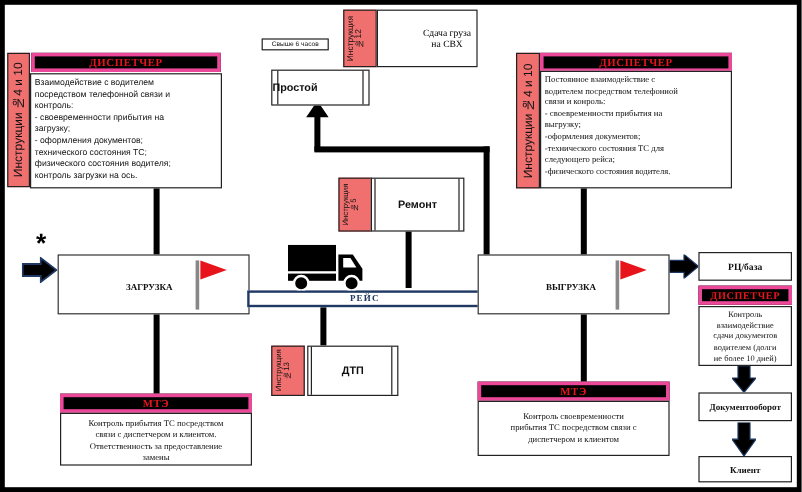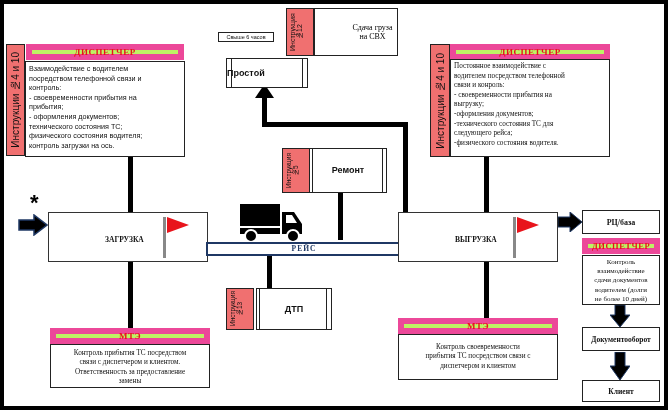--- a/index.html
+++ b/index.html
@@ -1,20 +1,20 @@
 <!DOCTYPE html>
 <html><head>
 <meta charset="utf-8">
 <style>
   html, body { margin:0; padding:0; }
   body { width:668px; height:410px; position:relative; overflow:hidden; background:#000; font-family:"Liberation Serif", serif; }
   .canvas { position:absolute; left:4px; top:4px; width:660px; height:402px; background:#fff; }
   .abs { position:absolute; box-sizing:border-box; }
   .box { background:#fff; border:1px solid #222; }
-  .redhdr { background:#bef264; border:6px solid #ec4899; color:#e8141c; font-weight:bold; font-size:9px; text-align:left; display:flex; align-items:center; justify-content:center; letter-spacing:0.5px; }
+  .redhdr { background:#000000; border:3px solid #ec4899; color:#e8141c; font-weight:bold; font-size:9px; text-align:left; display:flex; align-items:center; justify-content:center; letter-spacing:0.5px; }
   .bodytxt { font-family:"Liberation Sans", sans-serif; font-size:7.2px; line-height:9.6px; color:#111; padding:2px 3px; }
   .bodyc { font-family:"Liberation Serif", serif; font-weight:normal; font-size:7.2px; line-height:9.4px; text-align:center; padding:4px 3px; color:#111; }
   .vlabel { background:#f07070; border:1.5px solid #222; display:flex; align-items:center; justify-content:center; }
   .vlabel span { writing-mode:vertical-rl; transform:rotate(180deg); font-family:"Liberation Sans", sans-serif; color:#111; text-align:center; white-space:pre-line; }
   .line { background:#000; position:absolute; }
   .stage { background:#fff; border:1px solid #333; }
   .stage .lbl { position:absolute; font-family:"Liberation Serif", serif; font-weight:bold; font-size:7.5px; color:#111; }
   .flagpole { position:absolute; width:3px; background:#888; }
   .flag { position:absolute; width:0; height:0; border-top:8px solid transparent; border-bottom:8px solid transparent; border-left:22px solid #e8141c; }
   .incident { background:#fff; border:1.5px solid #222; }
@@ -42,21 +42,21 @@
 
   <div class="abs vlabel" style="left:2px;top:40px;width:19px;height:112px;">
     <span style="font-size:10px;">Инструкции №4 и 10</span>
   </div>
   <div class="abs redhdr" style="left:22px;top:40px;width:158px;height:16px;">ДИСПЕТЧЕР</div>
   <div class="abs box bodytxt" style="left:21px;top:57px;width:160px;height:96px;">
     <div>Взаимодействие с водителем</div>
     <div>посредством телефонной связи и</div>
     <div>контроль:</div>
     <div>- своевременности прибытия на</div>
-    <div>прибытия;</div>
+    <div>загрузку;</div>
     <div>- оформления документов;</div>
     <div>технического состояния ТС;</div>
     <div>физического состояния водителя;</div>
     <div>контроль загрузки на ось.</div>
   </div>
 
   <div class="abs smallbox" style="left:214px;top:28px;width:56px;height:10px;font-family:'Liberation Sans',sans-serif;font-weight:normal;font-size:5.5px;">Свыше 6 часов</div>
 
   <div class="abs vlabel" style="left:282px;top:4px;width:28px;height:48px;">
     <span style="font-size:7px;width:22px;">Инструкция №12</span>

